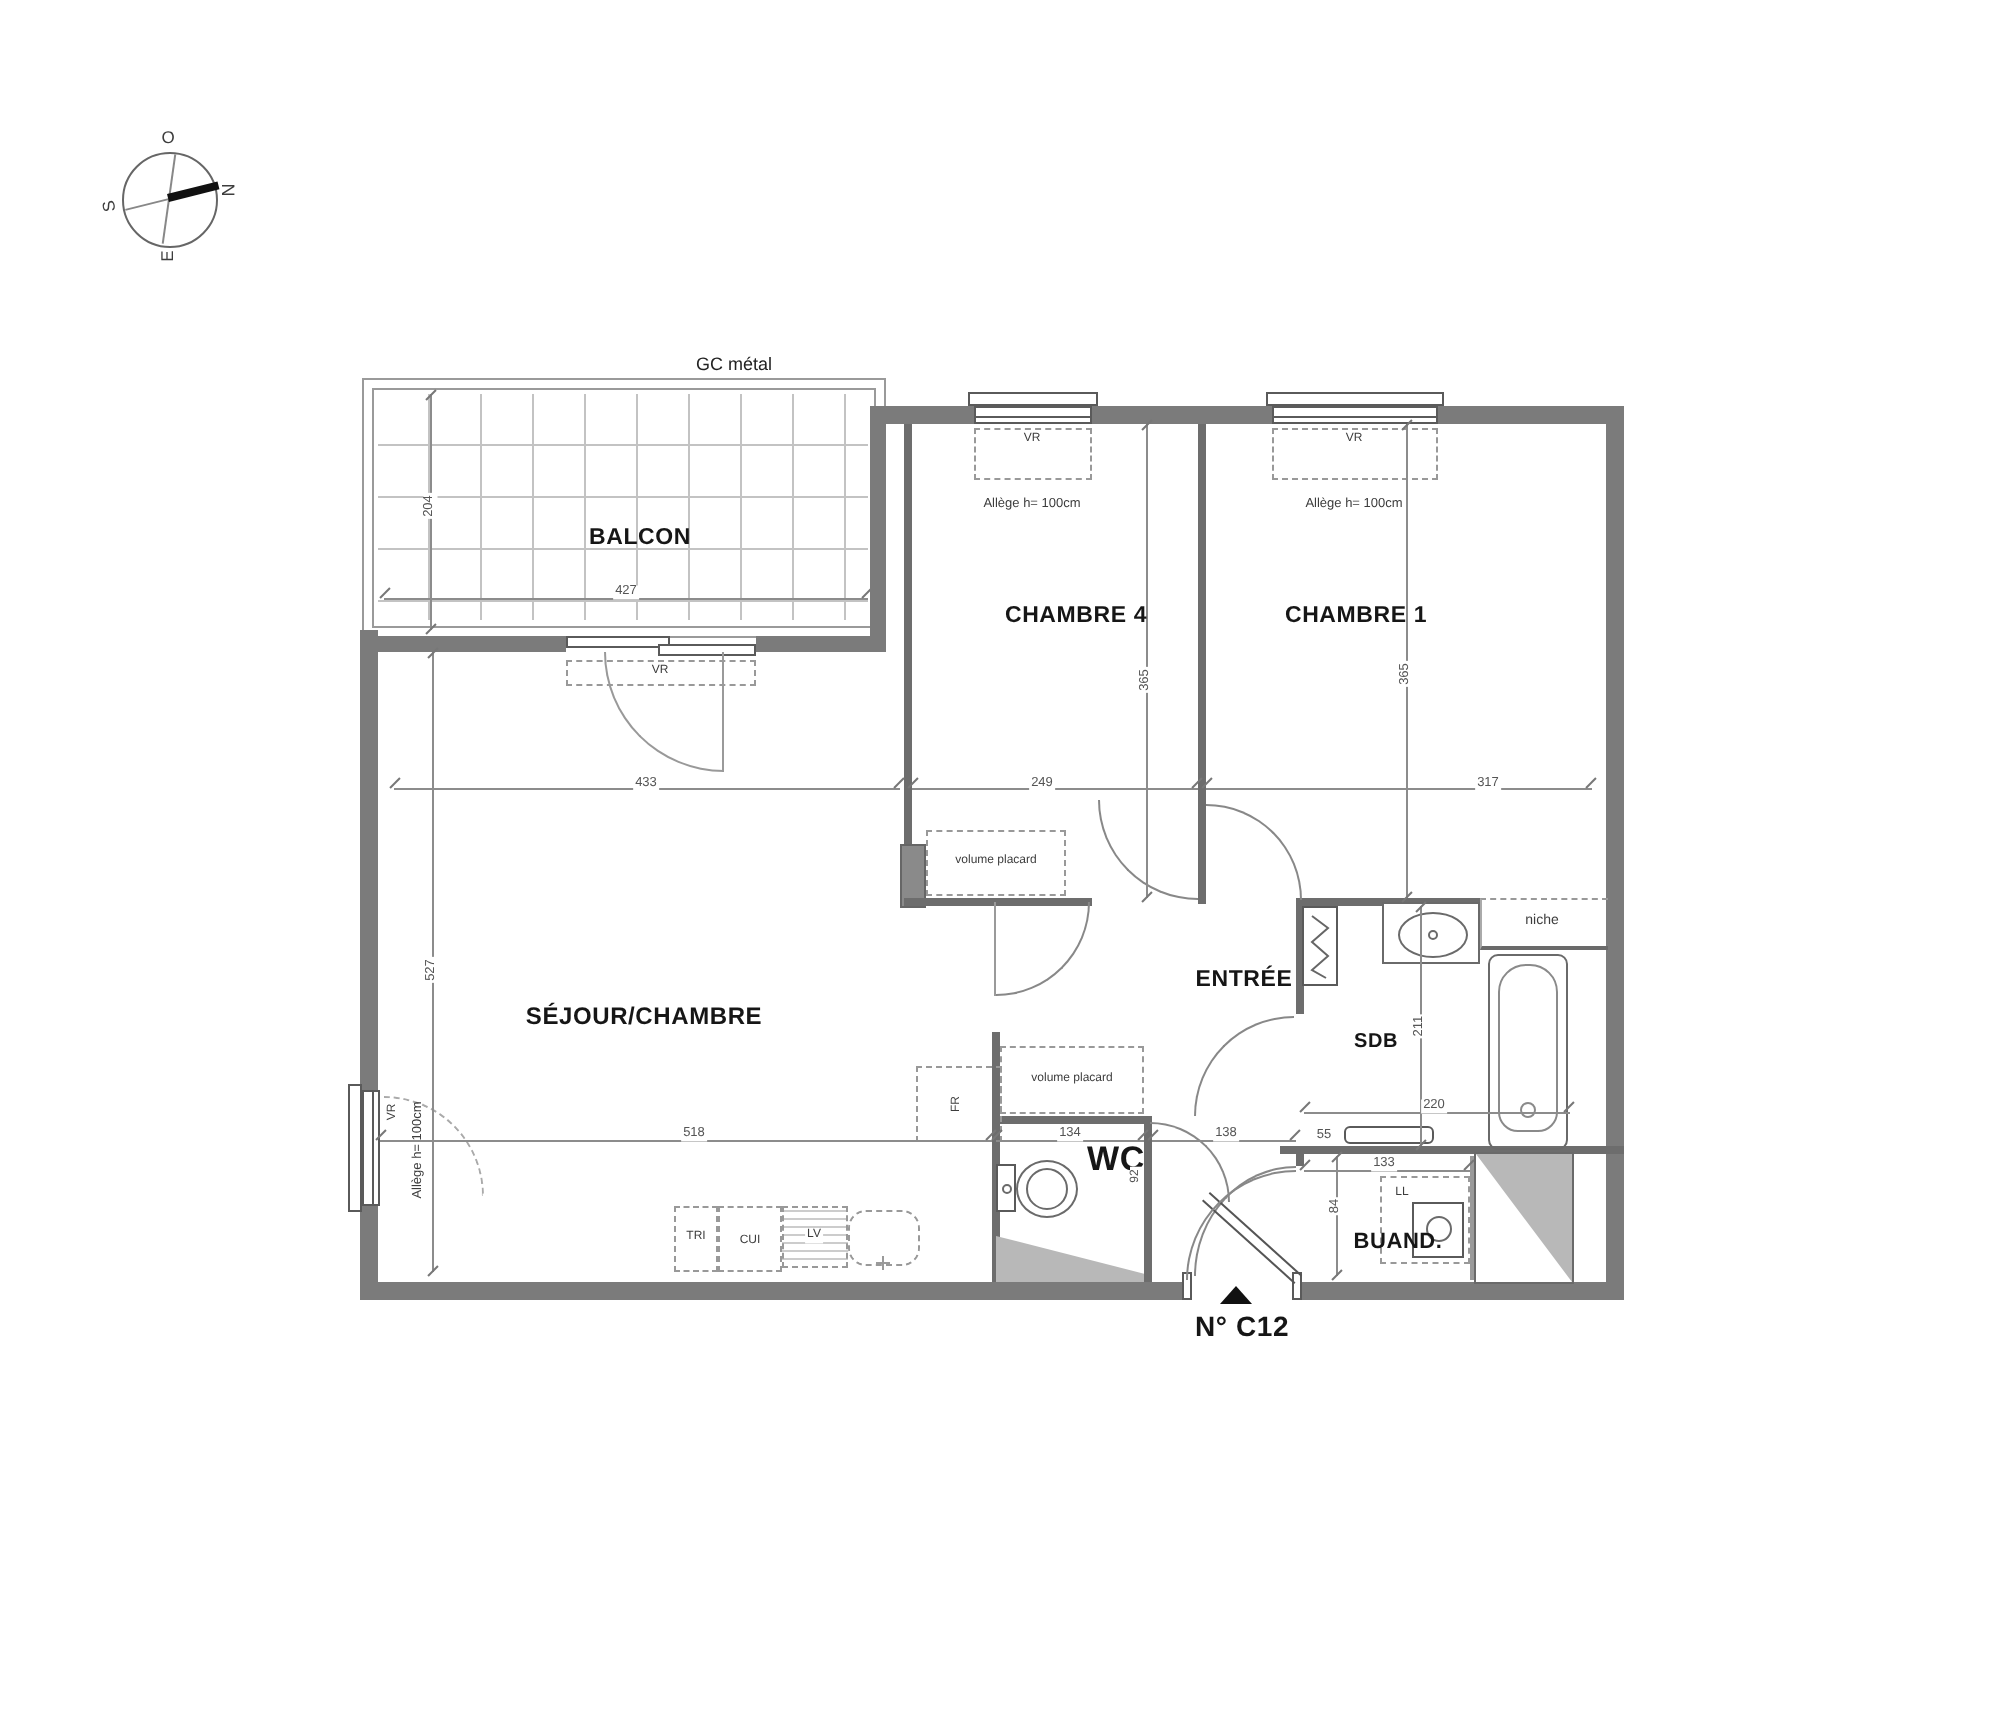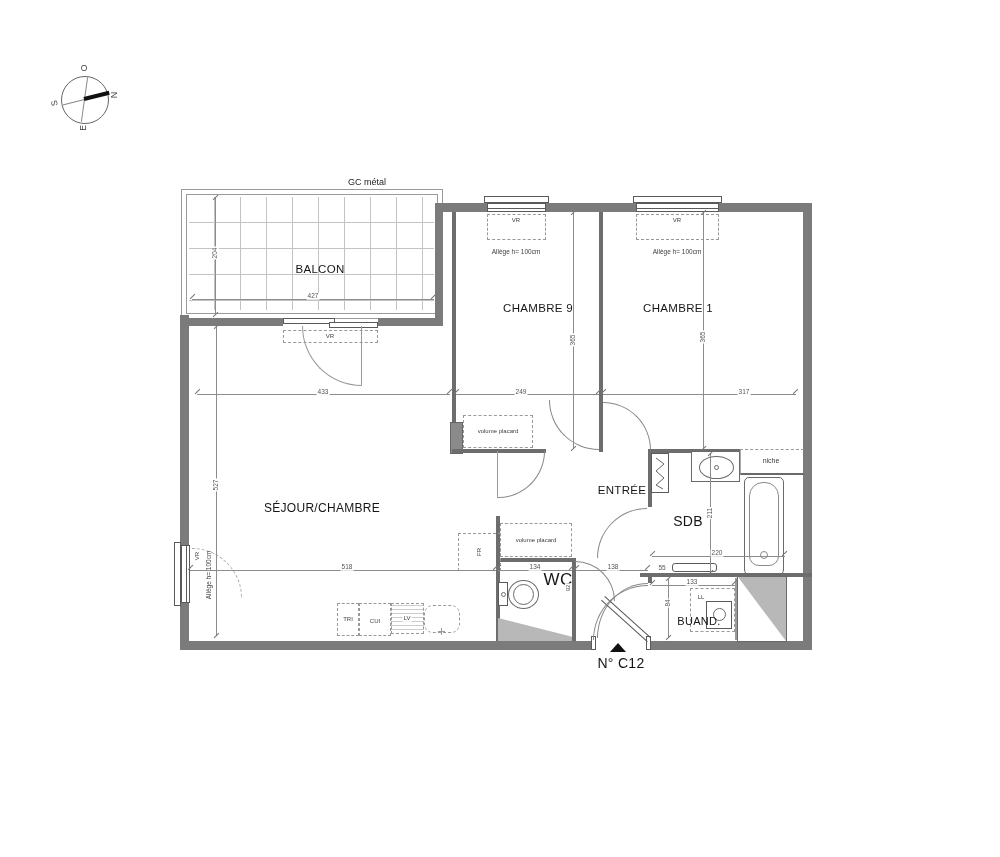--- a/index.html
+++ b/index.html
@@ -5,21 +5,21 @@
   html,body{margin:0;padding:0;background:#fff}
   .plan{position:relative;width:1000px;height:857px;background:#fff;
         font-family:"Liberation Sans",sans-serif;overflow:hidden}
   .abs{position:absolute}
   .wall{position:absolute;background:#7b7b7b}
   .pw{position:absolute;background:#6d6d6d}
   .ln{position:absolute;background:#9a9a9a}
   .frame{position:absolute;background:#fff;border:1px solid #5a5a5a;box-sizing:border-box}
   .dash{position:absolute;border:1px dashed #999;box-sizing:border-box}
   .arc{position:absolute;box-sizing:border-box}
-  .room{position:absolute;font-weight:normal;color:#161616;font-size:11.5px;
+  .room{position:absolute;font-weight:bold;color:#161616;font-size:11.5px;
         transform:translate(-50%,-50%);white-space:nowrap;letter-spacing:.3px}
   .tiny{position:absolute;font-size:6px;color:#3d3d3d;transform:translate(-50%,-50%);
         white-space:nowrap;line-height:1.1;text-align:center}
   .tinyw{position:absolute;font-size:6px;color:#3d3d3d;line-height:1.15;text-align:center;
          transform:translate(-50%,-50%);width:46px}
   .rot{transform:translate(-50%,-50%) rotate(-90deg)}
   .dimt{position:absolute;font-size:6.5px;color:#555;background:#fff;padding:0 1px;
         line-height:1;transform:translate(-50%,-50%);white-space:nowrap;z-index:4}
   .dimtv{position:absolute;font-size:6.5px;color:#555;background:#fff;padding:0 1px;
         line-height:1;transform:translate(-50%,-50%) rotate(-90deg);white-space:nowrap;z-index:4}
@@ -201,21 +201,21 @@
   <div class="dh" style="left:652px;top:585px;width:83px"></div>
   <div class="dimt" style="left:692px;top:582px">133</div>
   <div class="dh" style="left:652px;top:556px;width:133px"></div>
   <div class="dimt" style="left:717px;top:553px">220</div>
   <div class="dv" style="left:710px;top:453px;height:120px"></div>
   <div class="dimtv" style="left:710px;top:513px">211</div>
   <div class="dv" style="left:668px;top:578px;height:60px"></div>
   <div class="dimtv" style="left:668px;top:603px">84</div>
   <div class="dimtv" style="left:568px;top:588px;font-size:6px">92</div>
 
-  <div class="room" style="left:538px;top:308px">CHAMBRE 9</div>
+  <div class="room" style="left:538px;top:308px">CHAMBRE 4</div>
   <div class="room" style="left:678px;top:308px">CHAMBRE 1</div>
   <div class="room" style="left:322px;top:508px;font-size:12px">SÉJOUR/CHAMBRE</div>
   <div class="room" style="left:622px;top:490px">ENTRÉE</div>
-  <div class="room" style="left:688px;top:521px;font-size:14px">SDB</div>
+  <div class="room" style="left:688px;top:521px;font-size:10px">SDB</div>
   <div class="room" style="left:558px;top:580px;font-size:17px">WC</div>
   <div class="room" style="left:699px;top:621px;font-size:11px">BUAND.</div>
 
 </div>
 
 </body></html>

